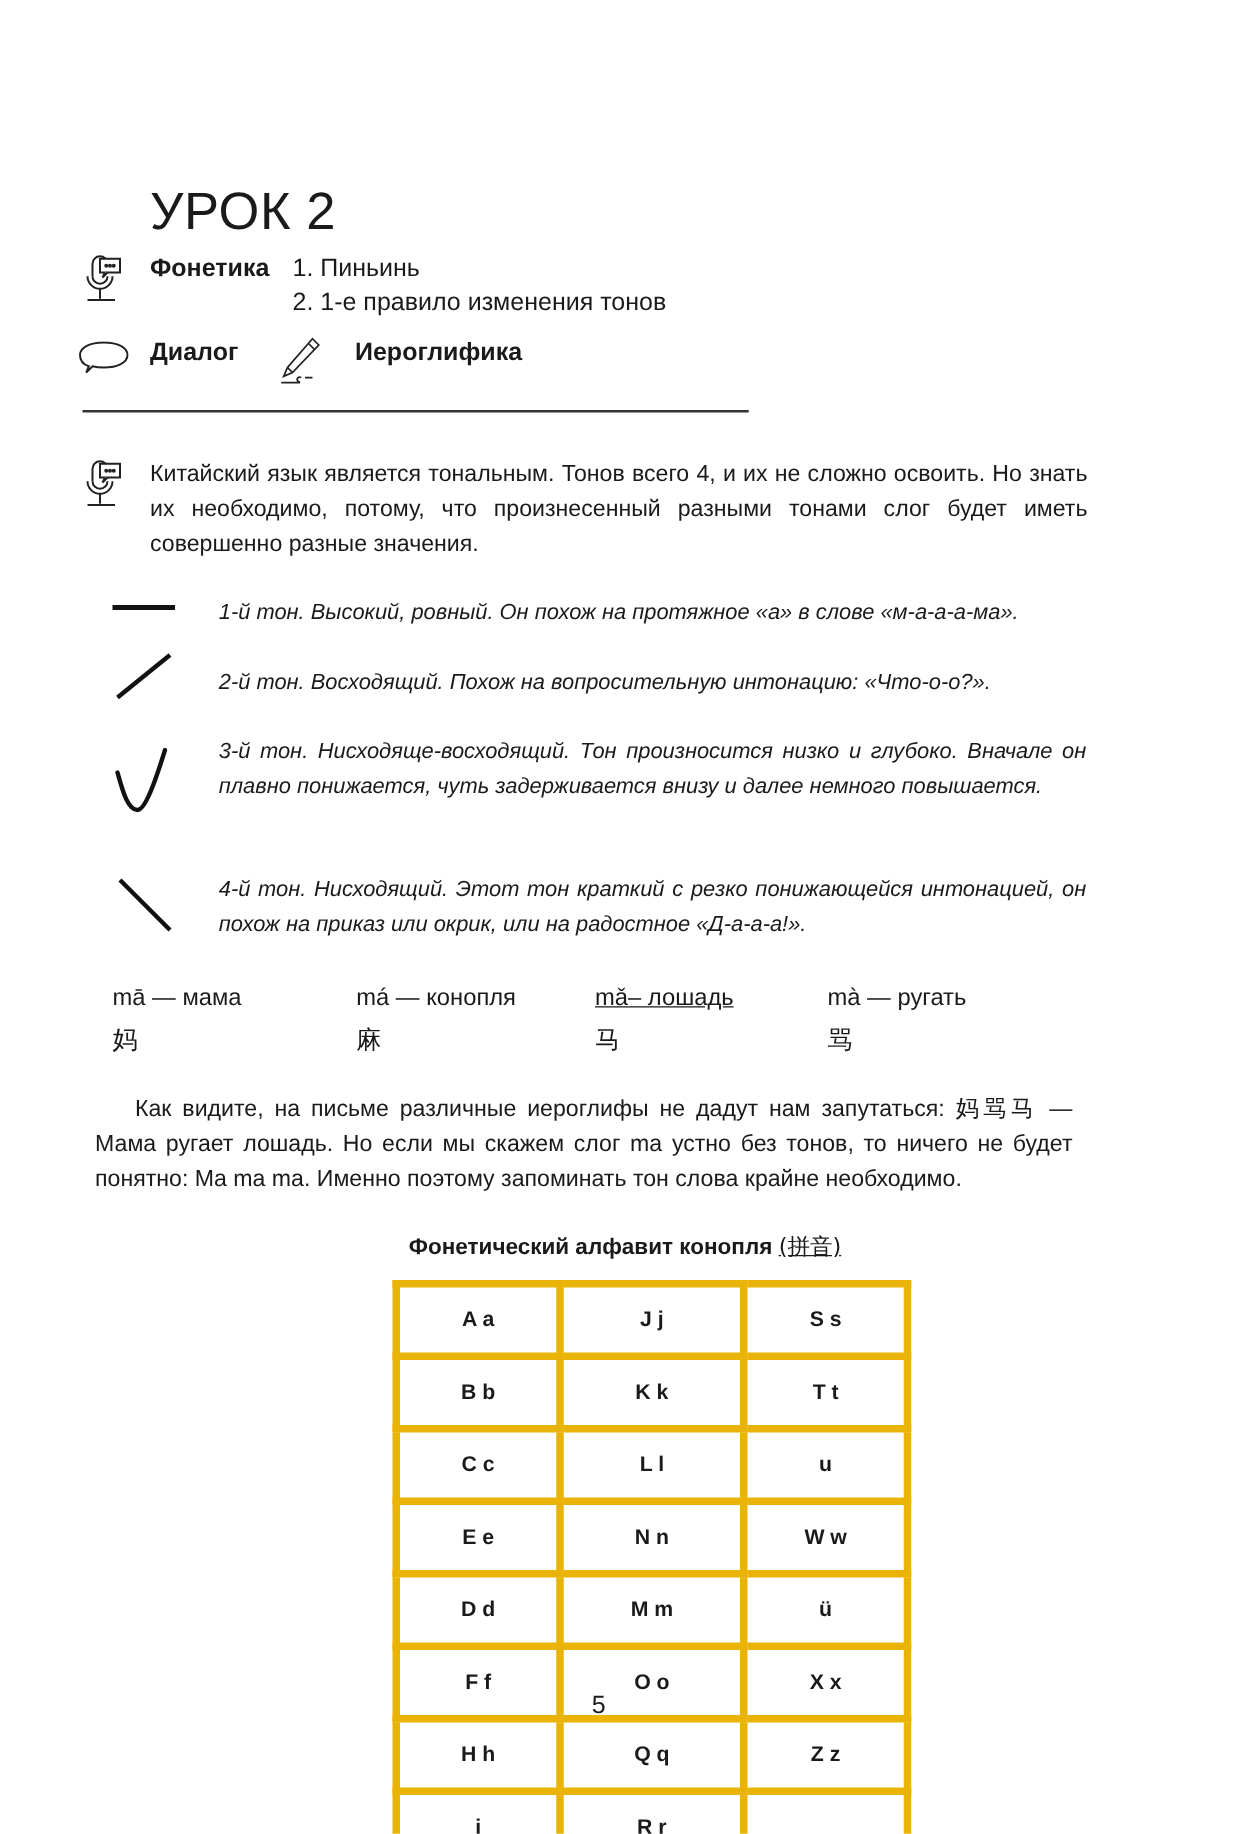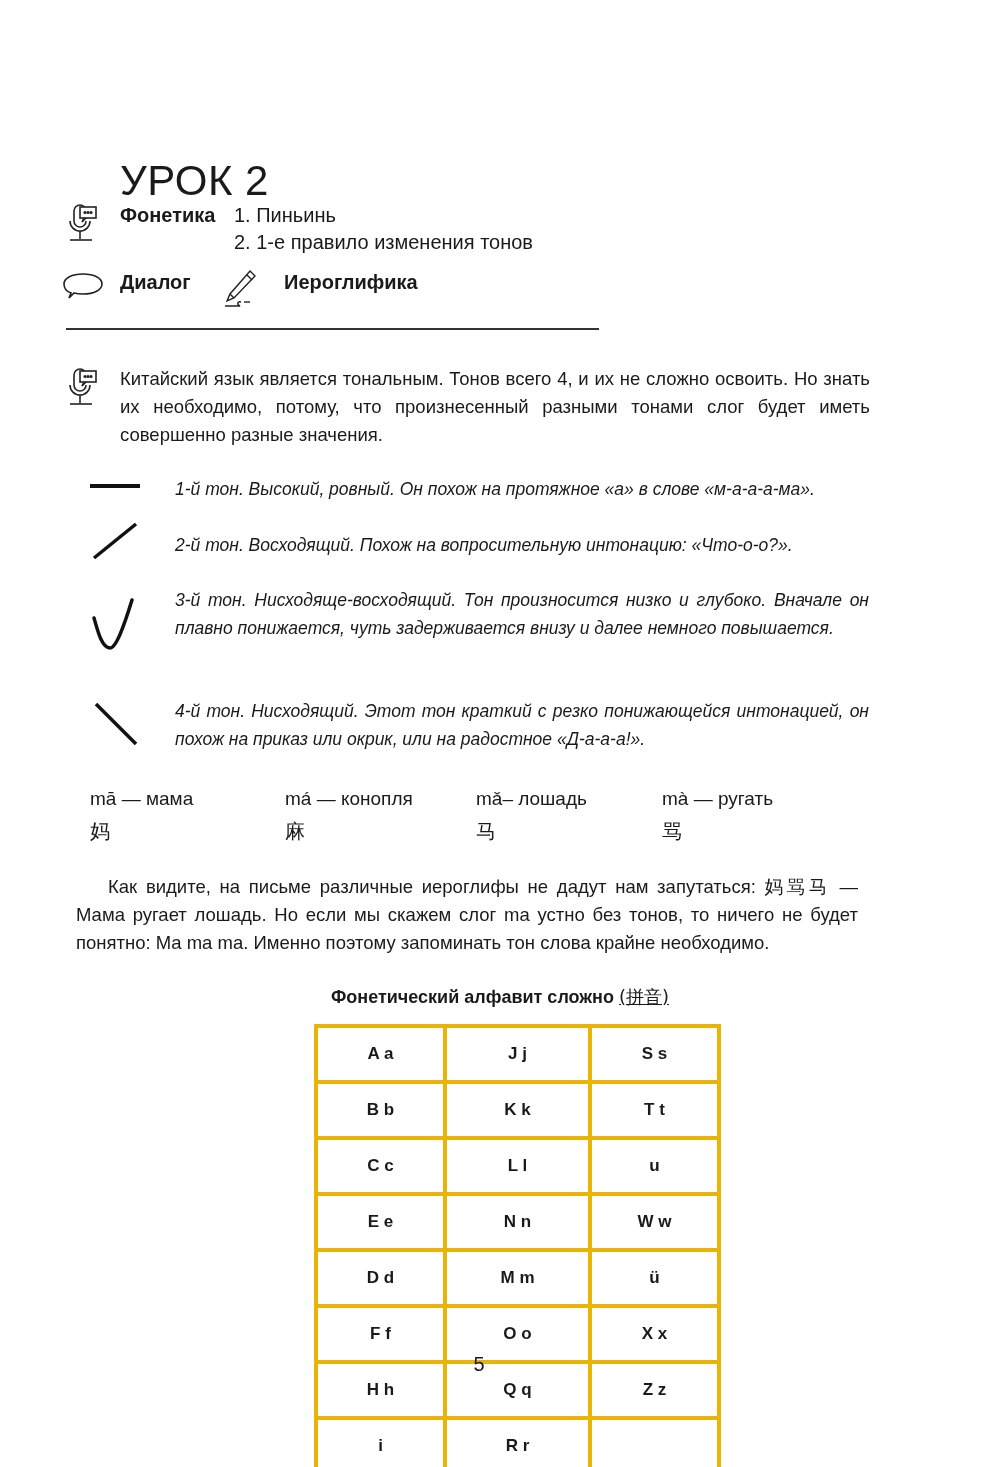--- a/index.html
+++ b/index.html
@@ -1,33 +1,33 @@
 <!DOCTYPE html>
 <html><head>
 <meta charset="utf-8">
 <style>
   html, body { margin: 0; padding: 0; background: #ffffff; }
   body { width: 1000px; height: 1467px; position: relative; overflow: hidden; color: #1a1a1a;
          font-family: "Liberation Sans", "DejaVu Sans", sans-serif; }
   .abs { position: absolute; }
-  .title { left: 120px; top: 145px; font-size: 42px; font-weight: normal; letter-spacing: 0.5px; margin-top: 12px; }
+  .title { left: 120px; top: 145px; font-size: 42px; font-weight: normal; letter-spacing: 0.5px; }
   .icon svg { display: block; }
   .toc-label { font-size: 20px; font-weight: bold; }
   .toc-text { font-size: 20px; }
   .rule { left: 66px; top: 328px; width: 533px; height: 2px; background: #333; }
   .intro { left: 120px; top: 365px; width: 750px; font-size: 18.5px; line-height: 28px; text-align: justify; }
   .tone-text { left: 175px; width: 694px; font-size: 17.5px; line-height: 28px; font-style: italic; text-align: justify; }
   .word { font-size: 19px; }
   .hanzi { font-size: 20px; font-family: "DejaVu Sans", sans-serif; }
   .para { left: 76px; top: 873px; width: 782px; font-size: 18.5px; line-height: 28px; text-align: justify; }
   .para .indent { display: inline-block; width: 32px; }
   .caption { left: 0; width: 1000px; top: 985px; text-align: center; font-size: 18px; font-weight: bold; }
   .caption .cn { font-weight: normal; font-family: "DejaVu Sans", sans-serif; text-decoration: underline; }
   table.alpha { position: absolute; left: 314px; top: 1024px; border-collapse: collapse; }
-  table.alpha td { border: 4px solid #eab308; width: 101px; height: 28px; text-align: center; font-weight: bold; font-size: 17px; padding: 12px; }
+  table.alpha td { border: 6px solid #eab308; width: 101px; height: 28px; text-align: center; font-weight: bold; font-size: 17px; padding: 12px; }
   table.alpha td.c1 { width: 101px; }
   table.alpha td.c2 { width: 117px; }
   table.alpha td.c3 { width: 101px; text-align: center; }
   .pagenum { left: 0; width: 958px; top: 1353px; text-align: center; font-size: 20px; }
 </style>
 </head>
 <body>
 
 <div class="abs title">УРОК 2</div>
 
@@ -109,28 +109,28 @@
   <svg width="48" height="48" viewBox="0 0 48 48">
       <line x1="4" y1="4" x2="44" y2="44" stroke="#111" stroke-width="3.5"></line>
     </svg>
 </span>
 <div class="abs tone-text" style="top:697px;">4-й тон. Нисходящий. Этот тон краткий с резко понижающейся интонацией, он похож на приказ или окрик, или на радостное «Д-а-а-а!».</div>
 
 <div class="abs word" style="left:90px; top:788px;">mā — мама</div>
 <div class="abs hanzi" style="left:90px; top:818px;">妈</div>
 <div class="abs word" style="left:285px; top:788px;">má — конопля</div>
 <div class="abs hanzi" style="left:285px; top:818px;">麻</div>
-<div class="abs word" style="left:476px; top:788px;">mǎ– лошадь</div>
+<div class="abs word" style="left:476px; top:788px;text-decoration:underline;">mǎ– лошадь</div>
 <div class="abs hanzi" style="left:476px; top:818px;">马</div>
 <div class="abs word" style="left:662px; top:788px;">mà — ругать</div>
 <div class="abs hanzi" style="left:662px; top:818px;">骂</div>
 
 <div class="abs para"><span class="indent"></span><span>Как видите, на письме различные иероглифы не дадут нам запутаться: 妈骂马 — Мама ругает лошадь. Но если мы скажем слог ma устно без тонов, то ничего не будет понятно: Ma ma ma. Именно поэтому запоминать тон слова крайне необходимо.</span></div>
 
-<div class="abs caption"><span>Фонетический алфавит сложно</span> <span class="cn">(拼音)</span></div>
+<div class="abs caption"><span>Фонетический алфавит конопля</span> <span class="cn">(拼音)</span></div>
 
 <table class="alpha">
   <tbody id="alpha-body">
       <tr>
         <td class="c1">A a</td>
         <td class="c2">J j</td>
         <td class="c3">S s</td>
       </tr>
       <tr>
         <td class="c1">B b</td>

